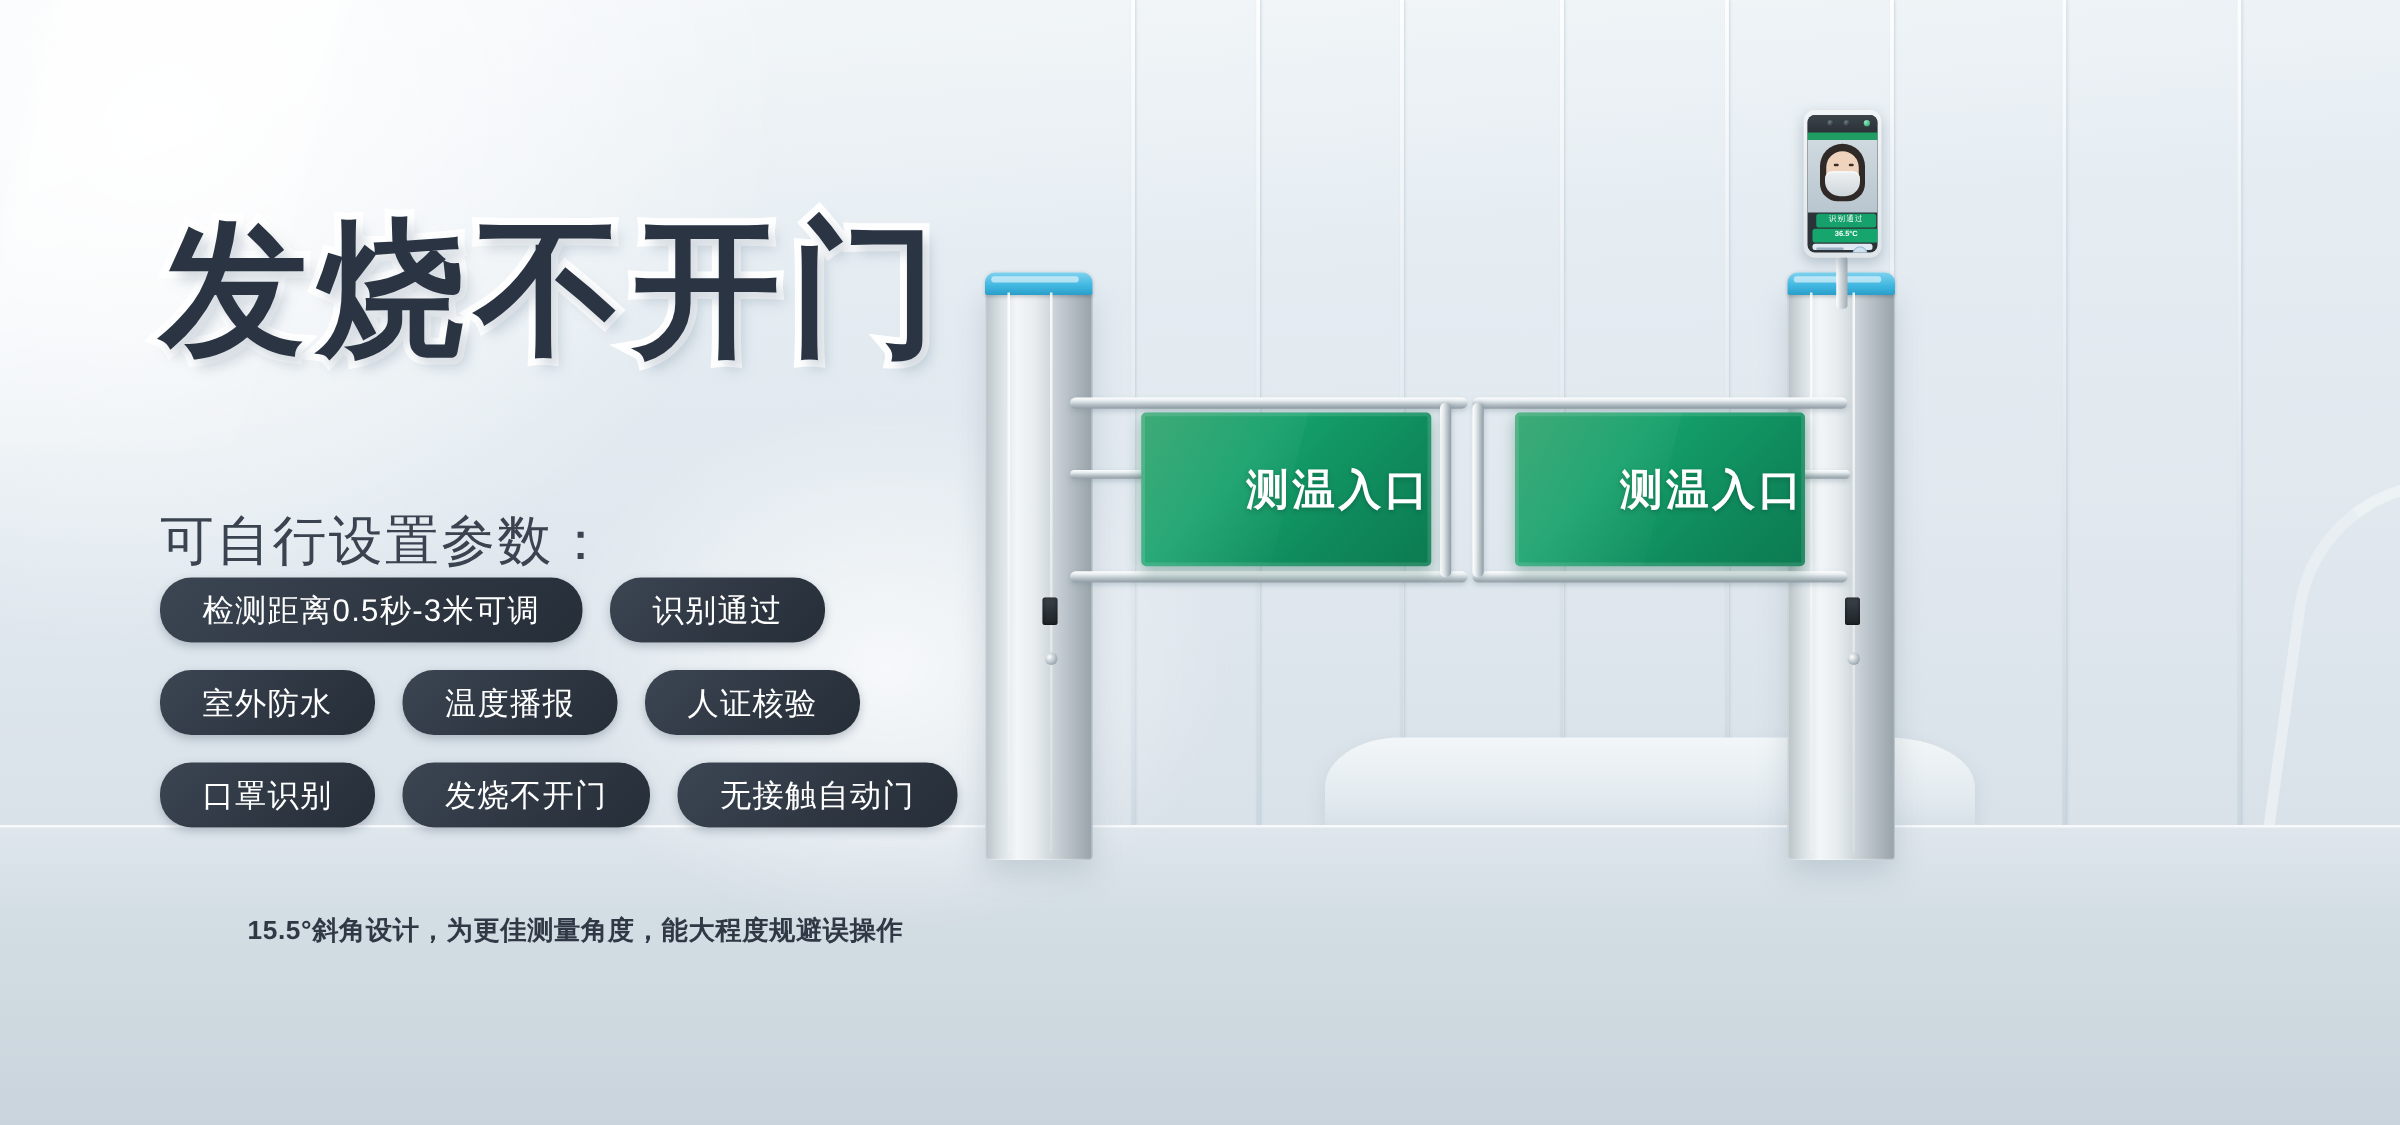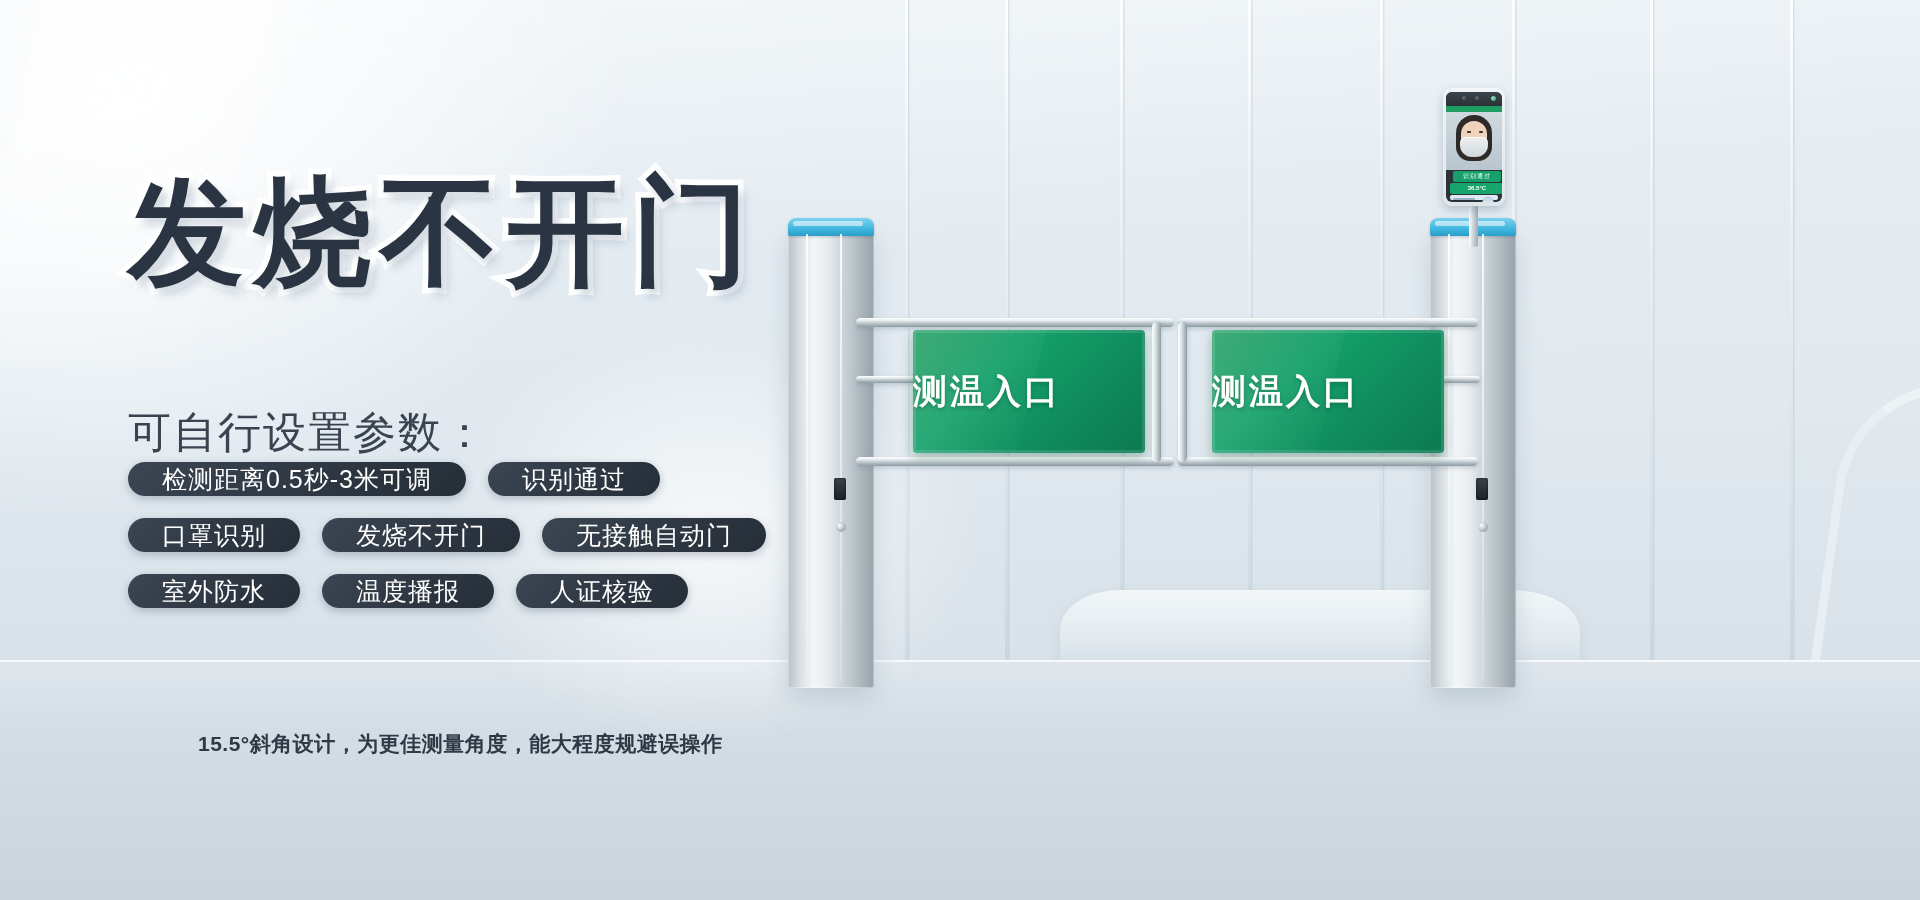--- a/index.html
+++ b/index.html
@@ -125,21 +125,21 @@
     border-radius: 10px;
     box-shadow: 1px 0 4px rgba(120,140,155,0.3);
   }
 
   
   .sign {
     position: absolute;
     border-radius: 4px;
     background: linear-gradient(135deg, #1f9d62 0%, #14a06a 35%, #0f8a5c 70%, #0c7a51 100%);
     box-shadow: 0 4px 12px rgba(20,90,60,0.35), inset 0 0 0 3px rgba(255,255,255,0.12);
-    display: flex; align-items: center; justify-content: flex-start;
+    display: flex; align-items: center; justify-content: flex-end;
     overflow: hidden;
   }
   .sign::after {
     content: "";
     position: absolute; left: -20%; top: -60%;
     width: 70%; height: 220%;
     background: linear-gradient(100deg, rgba(255,255,255,0.18), rgba(255,255,255,0));
     transform: rotate(14deg);
   }
   .sign-text {
@@ -284,21 +284,21 @@
     font-size: 43px;
     color: #3a434f;
     letter-spacing: 2px;
     white-space: nowrap;
     font-weight: 400;
   }
 
   .pill-rows { position: absolute; left: 128px; top: 462px; width: 690px; }
   .pill-row { display: flex; gap: 22px; margin-bottom: 22px; }
   .pill {
-    height: 34px;
+    height: 52px;
     padding: 0 26px;
     display: flex; align-items: center; justify-content: center;
     border-radius: 25px;
     background: linear-gradient(135deg, #3c4653 0%, #2e3742 55%, #262e38 100%);
     color: #ffffff;
     font-size: 25px;
     letter-spacing: 1px;
     white-space: nowrap;
     box-shadow: 0 3px 8px rgba(60,75,95,0.3);
   }
@@ -408,25 +408,25 @@
   <div class="headline">发烧不开门</div>
 
   <div class="subhead">可自行设置参数：</div>
 
   <div class="pill-rows">
     <div class="pill-row">
       <div class="pill wide">检测距离0.5秒-3米可调</div>
       <div class="pill wide">识别通过</div>
     </div>
     <div class="pill-row">
+      <div class="pill wide">室外防水</div>
+      <div class="pill wide">温度播报</div>
+      <div class="pill wide">人证核验</div>
+    </div>
+    <div class="pill-row">
       <div class="pill wide">口罩识别</div>
       <div class="pill wide">发烧不开门</div>
       <div class="pill wide">无接触自动门</div>
     </div>
-    <div class="pill-row">
-      <div class="pill wide">室外防水</div>
-      <div class="pill wide">温度播报</div>
-      <div class="pill wide">人证核验</div>
-    </div>
   </div>
 
   <div class="footnote">15.5°斜角设计，为更佳测量角度，能大程度规避误操作</div>
 </div>
 
 </body></html>

